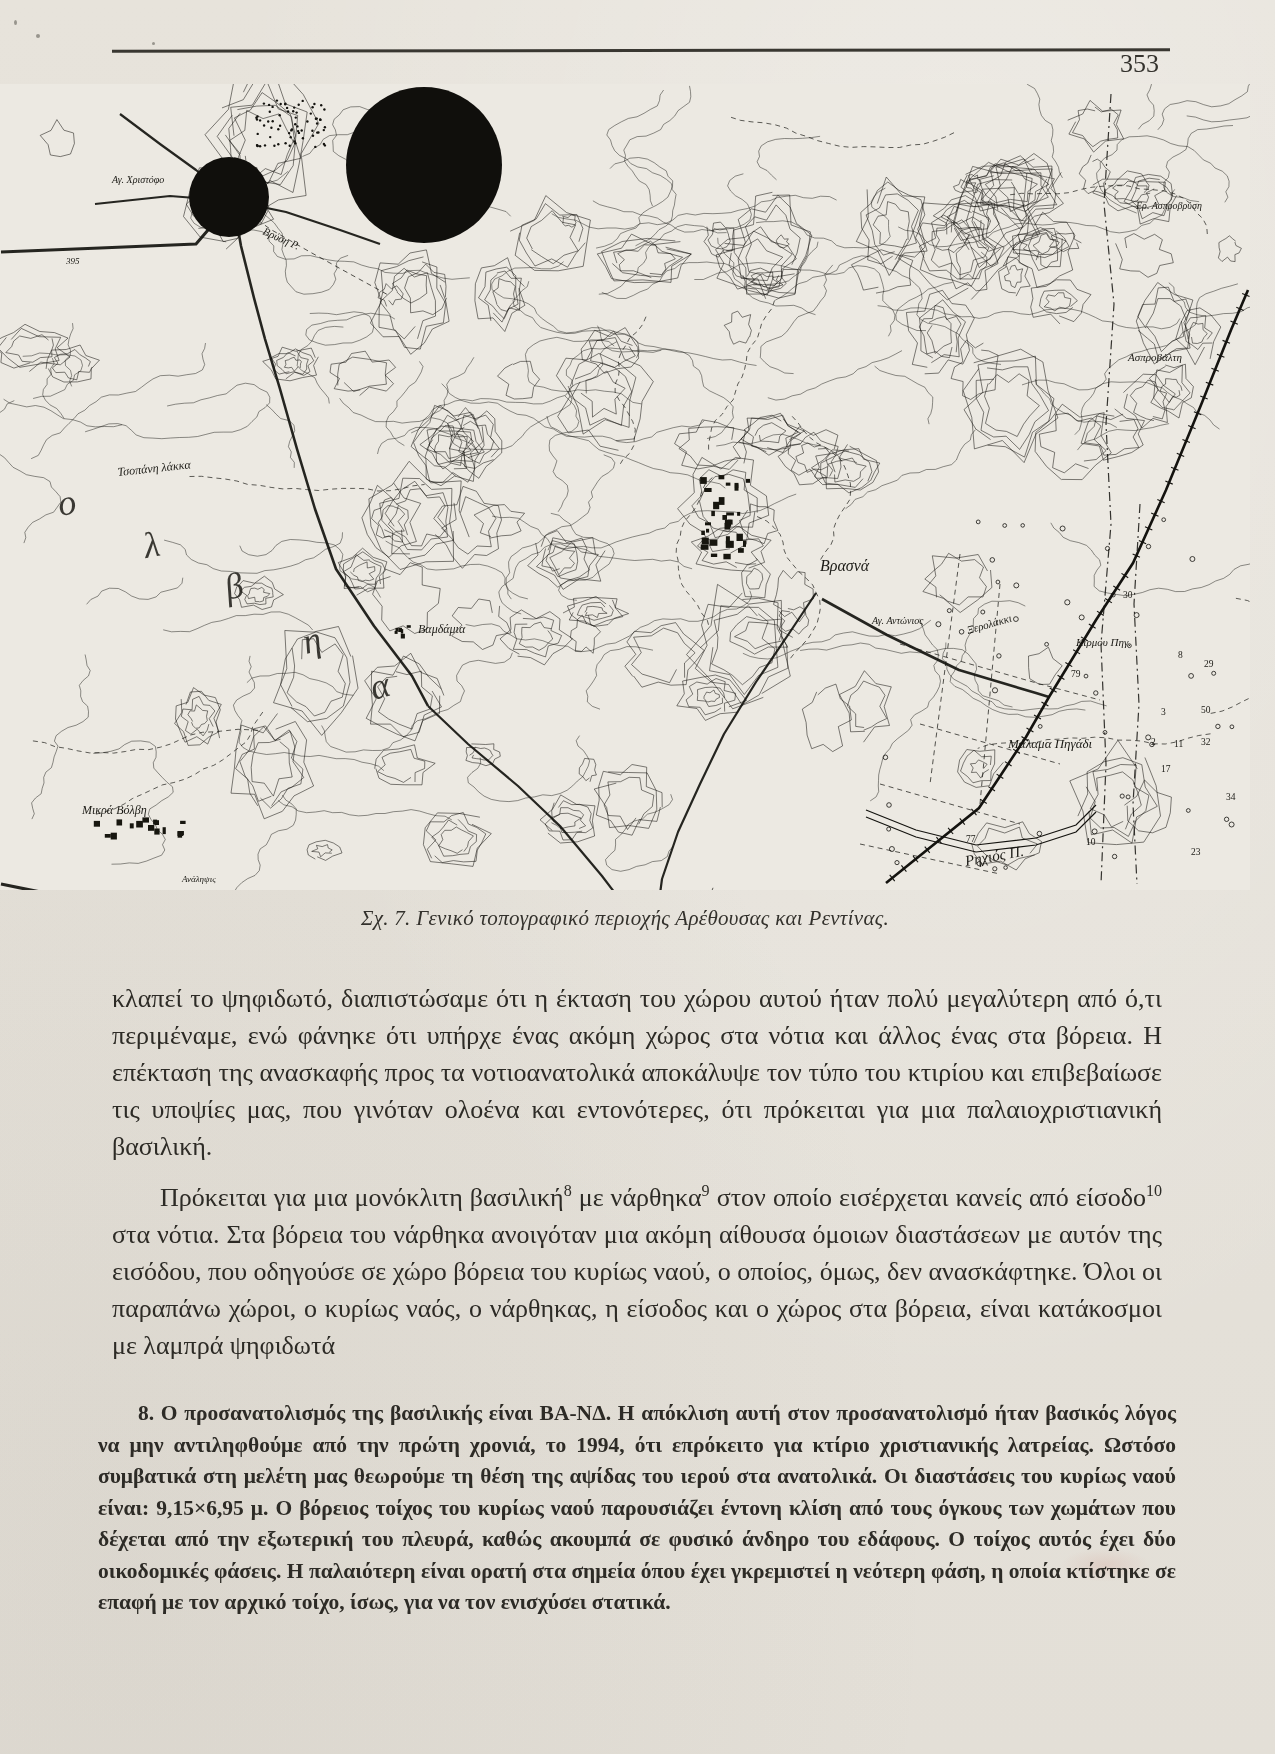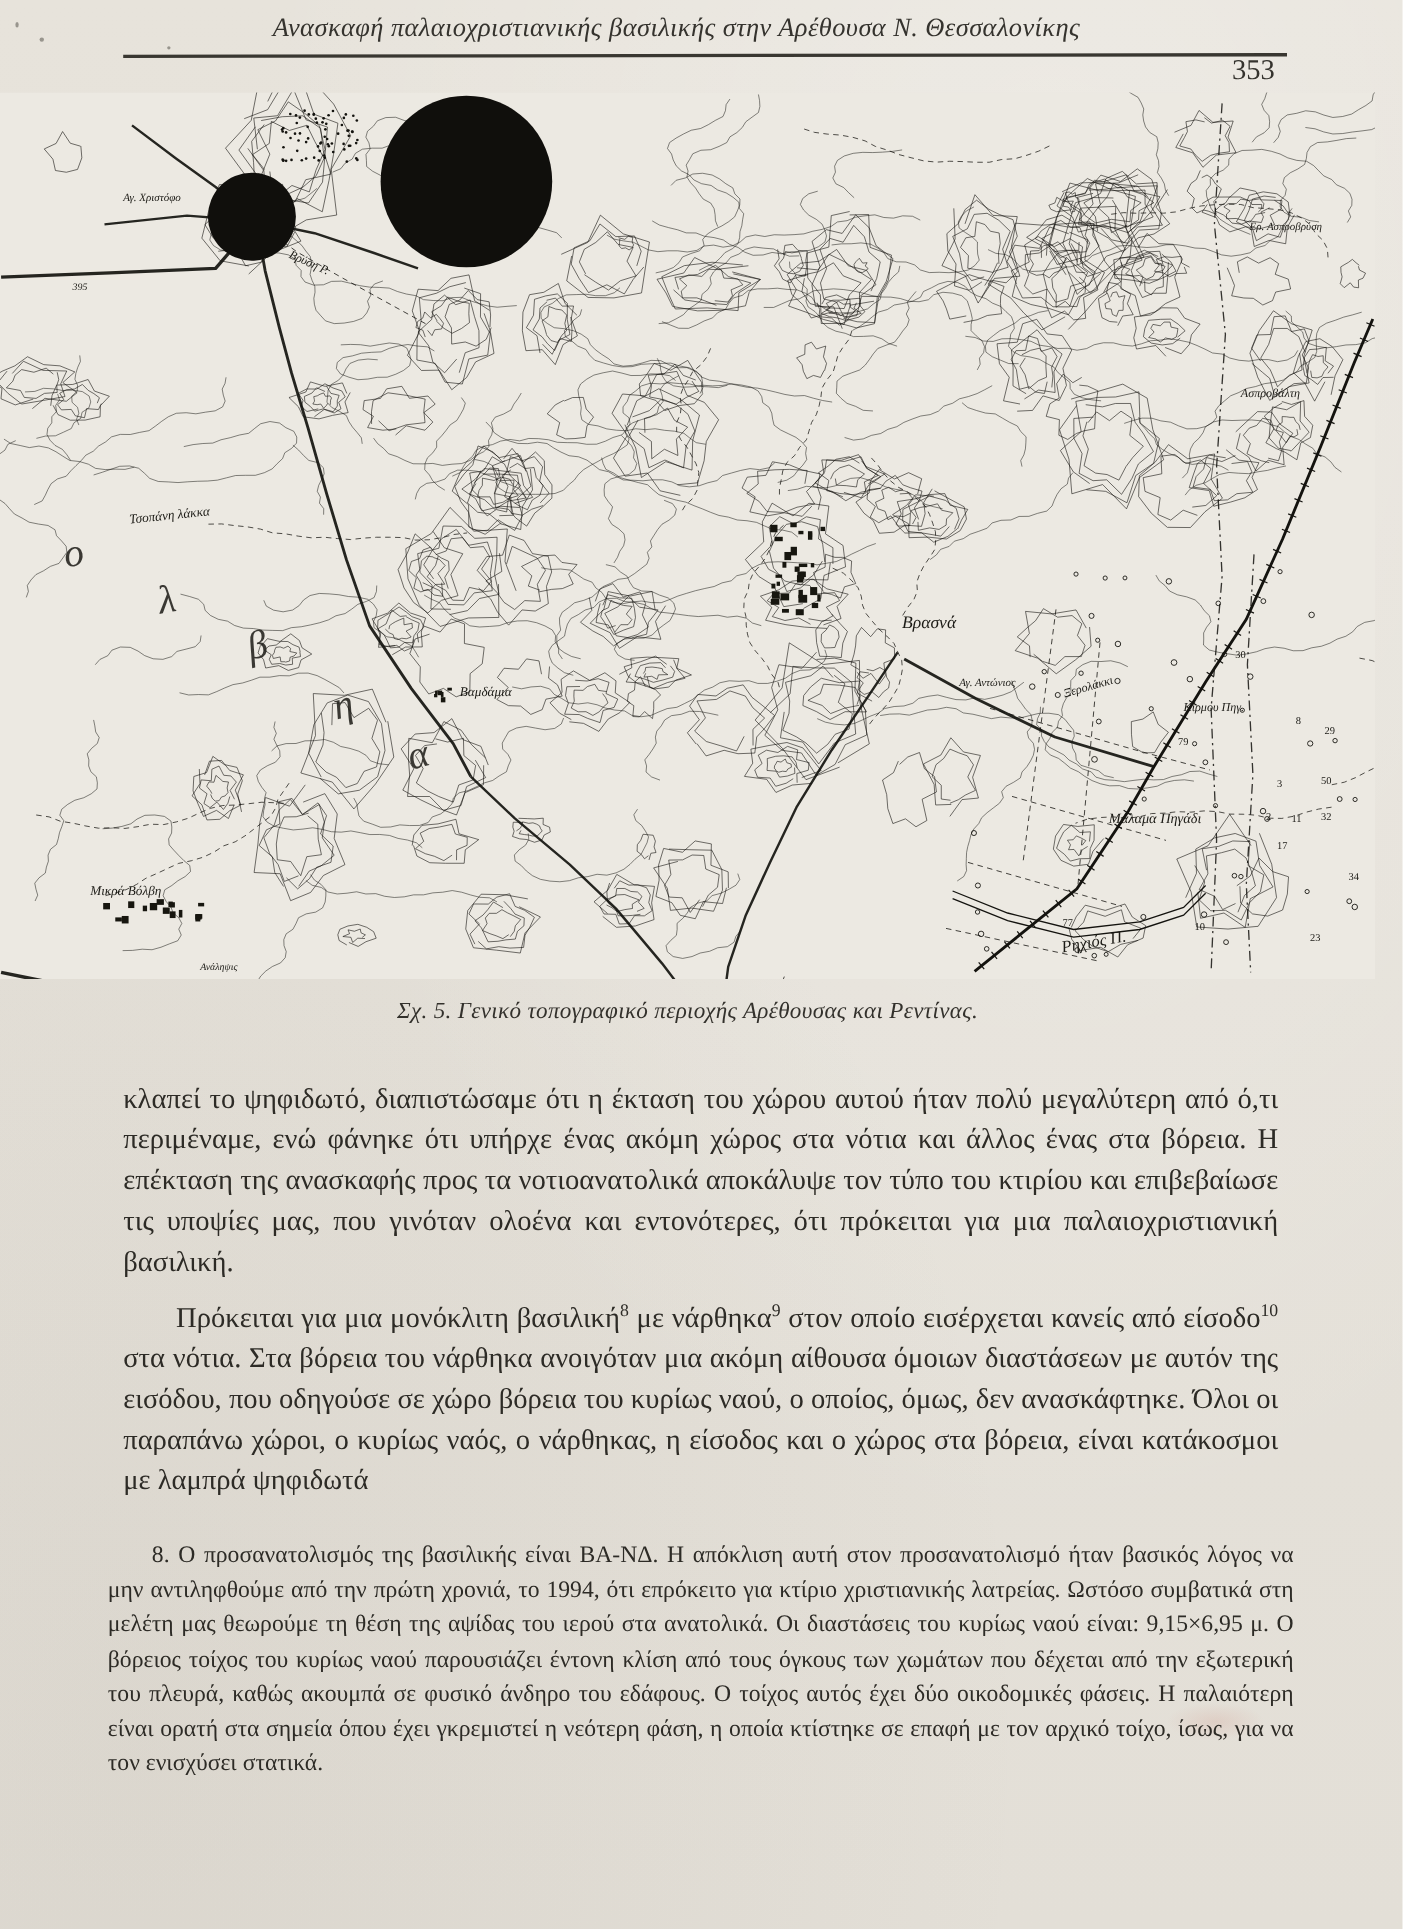--- a/index.html
+++ b/index.html
@@ -39,28 +39,27 @@
     position:absolute;left:98px;top:966px;width:1078px;
     font-size:26px;line-height:37px;text-align:justify;color:#2d2b26;
   }
   main.body-text p{margin:14px;}
   main.body-text p.indent{text-indent:48px;margin-top:7px;}
   sup{font-size:.62em;line-height:0;}
   section.footnotes{
     position:absolute;left:98px;top:1398px;width:1078px;
     font-size:21.5px;line-height:31.5px;text-align:justify;color:#2d2b26;
   }
-  section.footnotes p{margin:0;text-indent:40px;}
+  section.footnotes p{margin:0;text-indent:40px;font-weight:bold;}
 </style>
 </head>
 <body>
 
 <div class="page">
 
-  <div class="page-header-title">Ανασκαφή παλαιοχριστιανικής βασιλικής στην Αρέθουσα Ν. Θεσσαλονίκης</div>
   <div class="page-number">353</div>
   <div class="header-rule"></div>
 
   <div class="speck" style="left:36px;top:34px;width:4px;height:4px;"></div>
   <div class="speck" style="left:152px;top:42px;width:3px;height:3px;"></div>
   <div class="speck" style="left:14px;top:20px;width:3px;height:5px;"></div>
   <div class="smudge"></div>
 
   <figure class="map-figure">
     <svg id="map-svg" viewBox="0 0 1250 806">
@@ -694,21 +693,21 @@
         <text x="1201" y="629" font-size="9.5" fill="#1b1a15" font-family="&quot;Liberation Serif&quot;,serif">50</text>
         <text x="1201" y="661" font-size="9.5" fill="#1b1a15" font-family="&quot;Liberation Serif&quot;,serif">32</text>
         <text x="1151" y="661" font-size="9.5" fill="#1b1a15" font-family="&quot;Liberation Serif&quot;,serif">2</text>
         <text x="1174" y="663" font-size="9.5" fill="#1b1a15" font-family="&quot;Liberation Serif&quot;,serif">11</text>
         <text x="1161" y="688" font-size="9.5" fill="#1b1a15" font-family="&quot;Liberation Serif&quot;,serif">17</text>
         <text x="1226" y="716" font-size="9.5" fill="#1b1a15" font-family="&quot;Liberation Serif&quot;,serif">34</text>
         <text x="966" y="758" font-size="9.5" fill="#1b1a15" font-family="&quot;Liberation Serif&quot;,serif">77</text>
         <text x="1086" y="761" font-size="9.5" fill="#1b1a15" font-family="&quot;Liberation Serif&quot;,serif">10</text>
         <text x="1191" y="771" font-size="9.5" fill="#1b1a15" font-family="&quot;Liberation Serif&quot;,serif">23</text>
       </svg>
-    <figcaption>Σχ. 5. Γενικό τοπογραφικό περιοχής Αρέθουσας και Ρεντίνας.</figcaption>
+    <figcaption>Σχ. 7. Γενικό τοπογραφικό περιοχής Αρέθουσας και Ρεντίνας.</figcaption>
   </figure>
 
   <main class="body-text">
     <p class="para">κλαπεί το ψηφιδωτό, διαπιστώσαμε ότι η έκταση του χώρου αυτού ήταν πολύ μεγαλύτερη από ό,τι περιμέναμε, ενώ φάνηκε ότι υπήρχε ένας ακόμη χώρος στα νότια και άλλος ένας στα βόρεια. Η επέκταση της ανασκαφής προς τα νοτιοανατολικά αποκάλυψε τον τύπο του κτιρίου και επιβεβαίωσε τις υποψίες μας, που γινόταν ολοένα και εντονότερες, ότι πρόκειται για μια παλαιοχριστιανική βασιλική.</p>
     <p class="para indent">Πρόκειται για μια μονόκλιτη βασιλική<sup>8</sup> με νάρθηκα<sup>9</sup> στον οποίο εισέρχεται κανείς από είσοδο<sup>10</sup> στα νότια. Στα βόρεια του νάρθηκα ανοιγόταν μια ακόμη αίθουσα όμοιων διαστάσεων με αυτόν της εισόδου, που οδηγούσε σε χώρο βόρεια του κυρίως ναού, ο οποίος, όμως, δεν ανασκάφτηκε. Όλοι οι παραπάνω χώροι, ο κυρίως ναός, ο νάρθηκας, η είσοδος και ο χώρος στα βόρεια, είναι κατάκοσμοι με λαμπρά ψηφιδωτά</p>
   </main>
 
   <section class="footnotes">
     <p>8. Ο προσανατολισμός της βασιλικής είναι ΒΑ-ΝΔ. Η απόκλιση αυτή στον προσανατολισμό ήταν βασικός λόγος να μην αντιληφθούμε από την πρώτη χρονιά, το 1994, ότι επρόκειτο για κτίριο χριστιανικής λατρείας. Ωστόσο συμβατικά στη μελέτη μας θεωρούμε τη θέση της αψίδας του ιερού στα ανατολικά. Οι διαστάσεις του κυρίως ναού είναι: 9,15×6,95 μ. Ο βόρειος τοίχος του κυρίως ναού παρουσιάζει έντονη κλίση από τους όγκους των χωμάτων που δέχεται από την εξωτερική του πλευρά, καθώς ακουμπά σε φυσικό άνδηρο του εδάφους. Ο τοίχος αυτός έχει δύο οικοδομικές φάσεις. Η παλαιότερη είναι ορατή στα σημεία όπου έχει γκρεμιστεί η νεότερη φάση, η οποία κτίστηκε σε επαφή με τον αρχικό τοίχο, ίσως, για να τον ενισχύσει στατικά.</p>
   </section>

